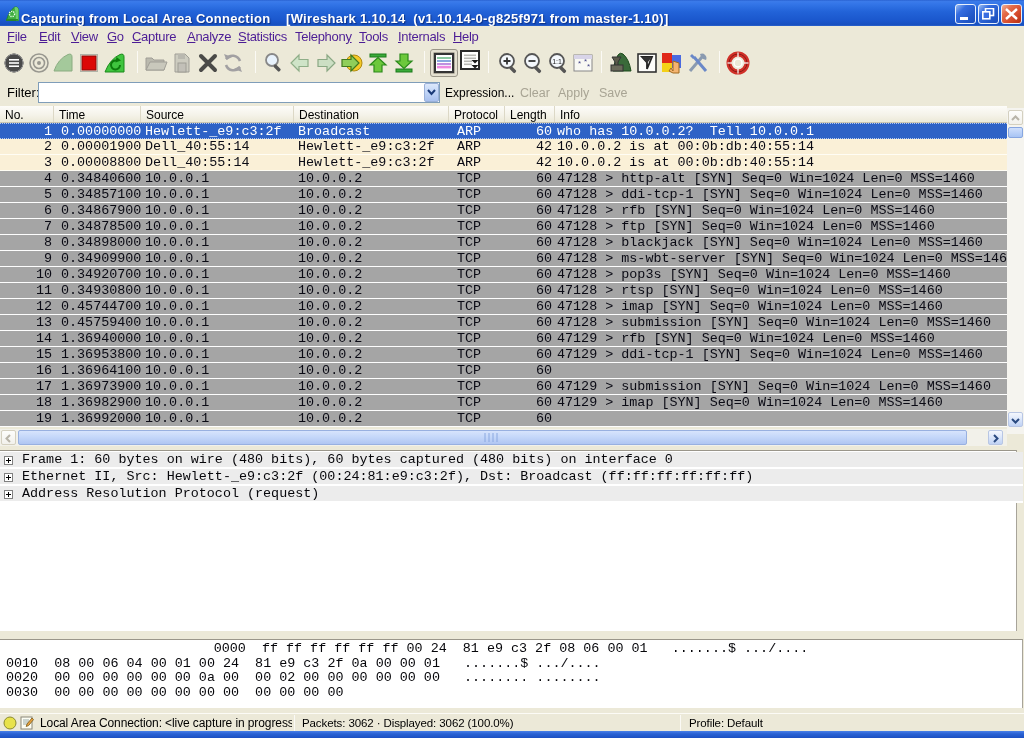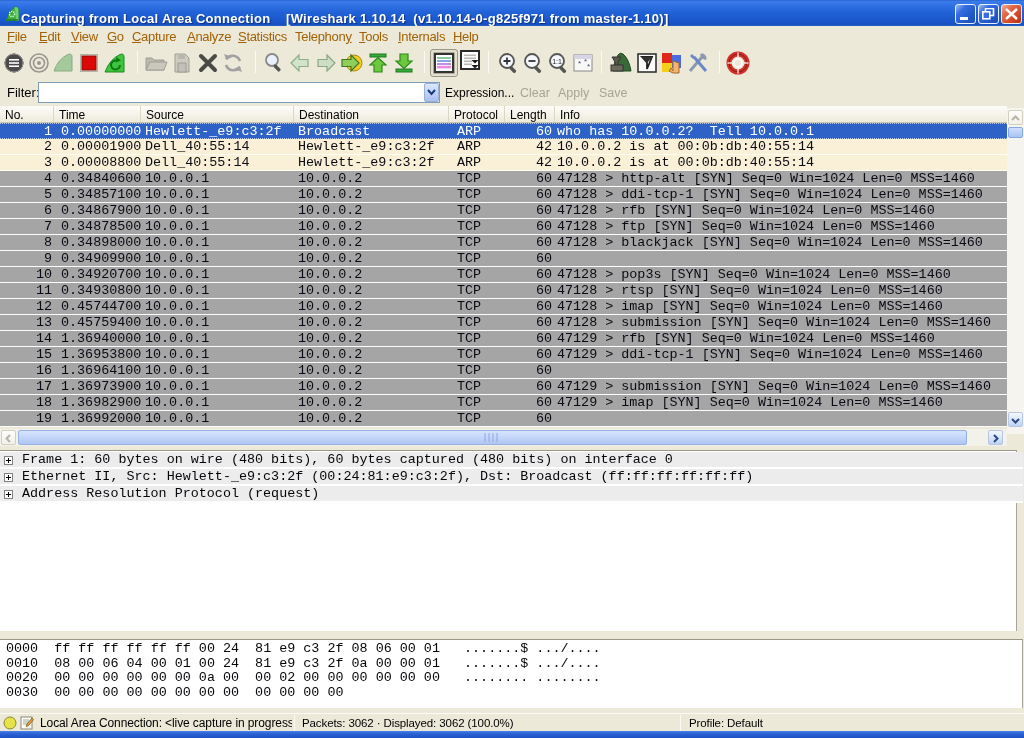--- a/index.html
+++ b/index.html
@@ -11,21 +11,21 @@
 #titlebar { left:0; top:0; width:1024px; height:26px;
   background:linear-gradient(180deg,#2a63d2 0%,#3b7bea 6%,#3476e8 14%,#2263d8 45%,#1a56cc 80%,#1850c0 94%,#2a62cc 100%); }
 #titletext { left:21px; top:11px; color:#fff; font-size:13px; font-weight:bold; letter-spacing:0.3px;
   text-shadow:1px 1px 1px rgba(0,20,80,.55); white-space:pre; }
 .capbtn { top:4px; width:21px; height:20px; border-radius:3px;
   border:1px solid #e8f0fc; }
 #btnmin,#btnmax { background:linear-gradient(135deg,#9bbdf0 0%,#356de0 30%,#2258c8 70%,#1a4cba 100%); }
 #btnclose { background:linear-gradient(135deg,#f0b098 0%,#e46d4a 30%,#d5492a 65%,#b53012 100%); }
 
 #menubar { left:0; top:26px; width:1024px; height:20px; background:#ece9d8; }
-.mi { position:absolute; top:3px; font-size:13px; color:#a16207; letter-spacing:-0.3px; }
+.mi { position:absolute; top:3px; font-size:13px; color:#4c1d95; letter-spacing:-0.3px; }
 
 #toolbar { left:0; top:46px; width:1024px; height:32px;
   background:#ece9d8; }
 .tsep { position:absolute; top:5px; width:1px; height:22px; background:#c8c4b0; border-right:1px solid #fbfaf5; }
 
 #filterbar { left:0; top:78px; width:1024px; height:28px; background:#ece9d8; }
 #filterlabel { left:7px; top:7px; font-size:13px; }
 #filterinput { left:38px; top:4px; width:402px; height:21px; background:#fff;
   border:1px solid #7f9db9; }
 #combobtn { left:424px; top:5px; width:15px; height:19px;
@@ -288,21 +288,21 @@
       </div>
     <div id="rows">
 <div class="prow r-sel" style="top:17px;"><span class="c-no">1</span><span class="c-time">0.00000000</span><span class="c-src">Hewlett-_e9:c3:2f</span><span class="c-dst">Broadcast</span><span class="c-pro">ARP</span><span class="c-len">60</span><span class="c-info">who has 10.0.0.2?  Tell 10.0.0.1</span></div>
 <div class="prow r-arp" style="top:33px;"><span class="c-no">2</span><span class="c-time">0.00001900</span><span class="c-src">Dell_40:55:14</span><span class="c-dst">Hewlett-_e9:c3:2f</span><span class="c-pro">ARP</span><span class="c-len">42</span><span class="c-info">10.0.0.2 is at 00:0b:db:40:55:14</span></div>
 <div class="prow r-arp" style="top:49px;"><span class="c-no">3</span><span class="c-time">0.00008800</span><span class="c-src">Dell_40:55:14</span><span class="c-dst">Hewlett-_e9:c3:2f</span><span class="c-pro">ARP</span><span class="c-len">42</span><span class="c-info">10.0.0.2 is at 00:0b:db:40:55:14</span></div>
 <div class="prow r-tcp" style="top:65px;"><span class="c-no">4</span><span class="c-time">0.34840600</span><span class="c-src">10.0.0.1</span><span class="c-dst">10.0.0.2</span><span class="c-pro">TCP</span><span class="c-len">60</span><span class="c-info">47128 &gt; http-alt [SYN] Seq=0 Win=1024 Len=0 MSS=1460</span></div>
 <div class="prow r-tcp" style="top:81px;"><span class="c-no">5</span><span class="c-time">0.34857100</span><span class="c-src">10.0.0.1</span><span class="c-dst">10.0.0.2</span><span class="c-pro">TCP</span><span class="c-len">60</span><span class="c-info">47128 &gt; ddi-tcp-1 [SYN] Seq=0 Win=1024 Len=0 MSS=1460</span></div>
 <div class="prow r-tcp" style="top:97px;"><span class="c-no">6</span><span class="c-time">0.34867900</span><span class="c-src">10.0.0.1</span><span class="c-dst">10.0.0.2</span><span class="c-pro">TCP</span><span class="c-len">60</span><span class="c-info">47128 &gt; rfb [SYN] Seq=0 Win=1024 Len=0 MSS=1460</span></div>
 <div class="prow r-tcp" style="top:113px;"><span class="c-no">7</span><span class="c-time">0.34878500</span><span class="c-src">10.0.0.1</span><span class="c-dst">10.0.0.2</span><span class="c-pro">TCP</span><span class="c-len">60</span><span class="c-info">47128 &gt; ftp [SYN] Seq=0 Win=1024 Len=0 MSS=1460</span></div>
 <div class="prow r-tcp" style="top:129px;"><span class="c-no">8</span><span class="c-time">0.34898000</span><span class="c-src">10.0.0.1</span><span class="c-dst">10.0.0.2</span><span class="c-pro">TCP</span><span class="c-len">60</span><span class="c-info">47128 &gt; blackjack [SYN] Seq=0 Win=1024 Len=0 MSS=1460</span></div>
-<div class="prow r-tcp" style="top:145px;"><span class="c-no">9</span><span class="c-time">0.34909900</span><span class="c-src">10.0.0.1</span><span class="c-dst">10.0.0.2</span><span class="c-pro">TCP</span><span class="c-len">60</span></div>
+<div class="prow r-tcp" style="top:145px;"><span class="c-no">9</span><span class="c-time">0.34909900</span><span class="c-src">10.0.0.1</span><span class="c-dst">10.0.0.2</span><span class="c-pro">TCP</span><span class="c-len">60</span><span class="c-info">47128 &gt; ms-wbt-server [SYN] Seq=0 Win=1024 Len=0 MSS=146</span></div>
 <div class="prow r-tcp" style="top:161px;"><span class="c-no">10</span><span class="c-time">0.34920700</span><span class="c-src">10.0.0.1</span><span class="c-dst">10.0.0.2</span><span class="c-pro">TCP</span><span class="c-len">60</span><span class="c-info">47128 &gt; pop3s [SYN] Seq=0 Win=1024 Len=0 MSS=1460</span></div>
 <div class="prow r-tcp" style="top:177px;"><span class="c-no">11</span><span class="c-time">0.34930800</span><span class="c-src">10.0.0.1</span><span class="c-dst">10.0.0.2</span><span class="c-pro">TCP</span><span class="c-len">60</span><span class="c-info">47128 &gt; rtsp [SYN] Seq=0 Win=1024 Len=0 MSS=1460</span></div>
 <div class="prow r-tcp" style="top:193px;"><span class="c-no">12</span><span class="c-time">0.45744700</span><span class="c-src">10.0.0.1</span><span class="c-dst">10.0.0.2</span><span class="c-pro">TCP</span><span class="c-len">60</span><span class="c-info">47128 &gt; imap [SYN] Seq=0 Win=1024 Len=0 MSS=1460</span></div>
 <div class="prow r-tcp" style="top:209px;"><span class="c-no">13</span><span class="c-time">0.45759400</span><span class="c-src">10.0.0.1</span><span class="c-dst">10.0.0.2</span><span class="c-pro">TCP</span><span class="c-len">60</span><span class="c-info">47128 &gt; submission [SYN] Seq=0 Win=1024 Len=0 MSS=1460</span></div>
 <div class="prow r-tcp" style="top:225px;"><span class="c-no">14</span><span class="c-time">1.36940000</span><span class="c-src">10.0.0.1</span><span class="c-dst">10.0.0.2</span><span class="c-pro">TCP</span><span class="c-len">60</span><span class="c-info">47129 &gt; rfb [SYN] Seq=0 Win=1024 Len=0 MSS=1460</span></div>
 <div class="prow r-tcp" style="top:241px;"><span class="c-no">15</span><span class="c-time">1.36953800</span><span class="c-src">10.0.0.1</span><span class="c-dst">10.0.0.2</span><span class="c-pro">TCP</span><span class="c-len">60</span><span class="c-info">47129 &gt; ddi-tcp-1 [SYN] Seq=0 Win=1024 Len=0 MSS=1460</span></div>
 <div class="prow r-tcp" style="top:257px;"><span class="c-no">16</span><span class="c-time">1.36964100</span><span class="c-src">10.0.0.1</span><span class="c-dst">10.0.0.2</span><span class="c-pro">TCP</span><span class="c-len">60</span></div>
 <div class="prow r-tcp" style="top:273px;"><span class="c-no">17</span><span class="c-time">1.36973900</span><span class="c-src">10.0.0.1</span><span class="c-dst">10.0.0.2</span><span class="c-pro">TCP</span><span class="c-len">60</span><span class="c-info">47129 &gt; submission [SYN] Seq=0 Win=1024 Len=0 MSS=1460</span></div>
 <div class="prow r-tcp" style="top:289px;font-family:Liberation Mono, monospace;"><span class="c-no">18</span><span class="c-time">1.36982900</span><span class="c-src">10.0.0.1</span><span class="c-dst">10.0.0.2</span><span class="c-pro">TCP</span><span class="c-len">60</span><span class="c-info">47129 &gt; imap [SYN] Seq=0 Win=1024 Len=0 MSS=1460</span></div>
 <div class="prow r-tcp" style="top:305px;"><span class="c-no">19</span><span class="c-time">1.36992000</span><span class="c-src">10.0.0.1</span><span class="c-dst">10.0.0.2</span><span class="c-pro">TCP</span><span class="c-len">60</span></div>
@@ -338,21 +338,21 @@
           </svg></div>
       </div>
   </div>
 
   <div id="detail" class="abs">
 <div class="drow" style="top:1px;"><span class="expbox"></span><span style="position:absolute;left:22px;">Frame 1: 60 bytes on wire (480 bits), 60 bytes captured (480 bits) on interface 0</span></div>
 <div class="drow" style="top:18px;"><span class="expbox"></span><span style="position:absolute;left:22px;">Ethernet II, Src: Hewlett-_e9:c3:2f (00:24:81:e9:c3:2f), Dst: Broadcast (ff:ff:ff:ff:ff:ff)</span></div>
 <div class="drow" style="top:35px;"><span class="expbox"></span><span style="position:absolute;left:22px;">Address Resolution Protocol (request)</span></div>
 </div>
   <div id="hex" class="abs">
-<div class="hxrow" style="top:2px;">0000  ff ff ff ff ff ff 00 24  81 e9 c3 2f 08 06 00 01   .......$ .../....</div>
+<div class="hxrow" style="top:2px;text-align:center;">0000  ff ff ff ff ff ff 00 24  81 e9 c3 2f 08 06 00 01   .......$ .../....</div>
 <div class="hxrow" style="top:16.5px;">0010  08 00 06 04 00 01 00 24  81 e9 c3 2f 0a 00 00 01   .......$ .../....</div>
 <div class="hxrow" style="top:31px;">0020  00 00 00 00 00 00 0a 00  00 02 00 00 00 00 00 00   ........ ........</div>
 <div class="hxrow" style="top:45.5px;">0030  00 00 00 00 00 00 00 00  00 00 00 00</div>
 </div>
 
   <div id="status" class="abs">
       <svg class="abs" style="left:3px;top:2px;" width="14" height="14">
         <circle cx="7" cy="7" r="6" fill="#e8e24a" stroke="#8a8a30"></circle>
       </svg>
 <svg class="abs" style="left:20px;top:2px;" width="14" height="14">

